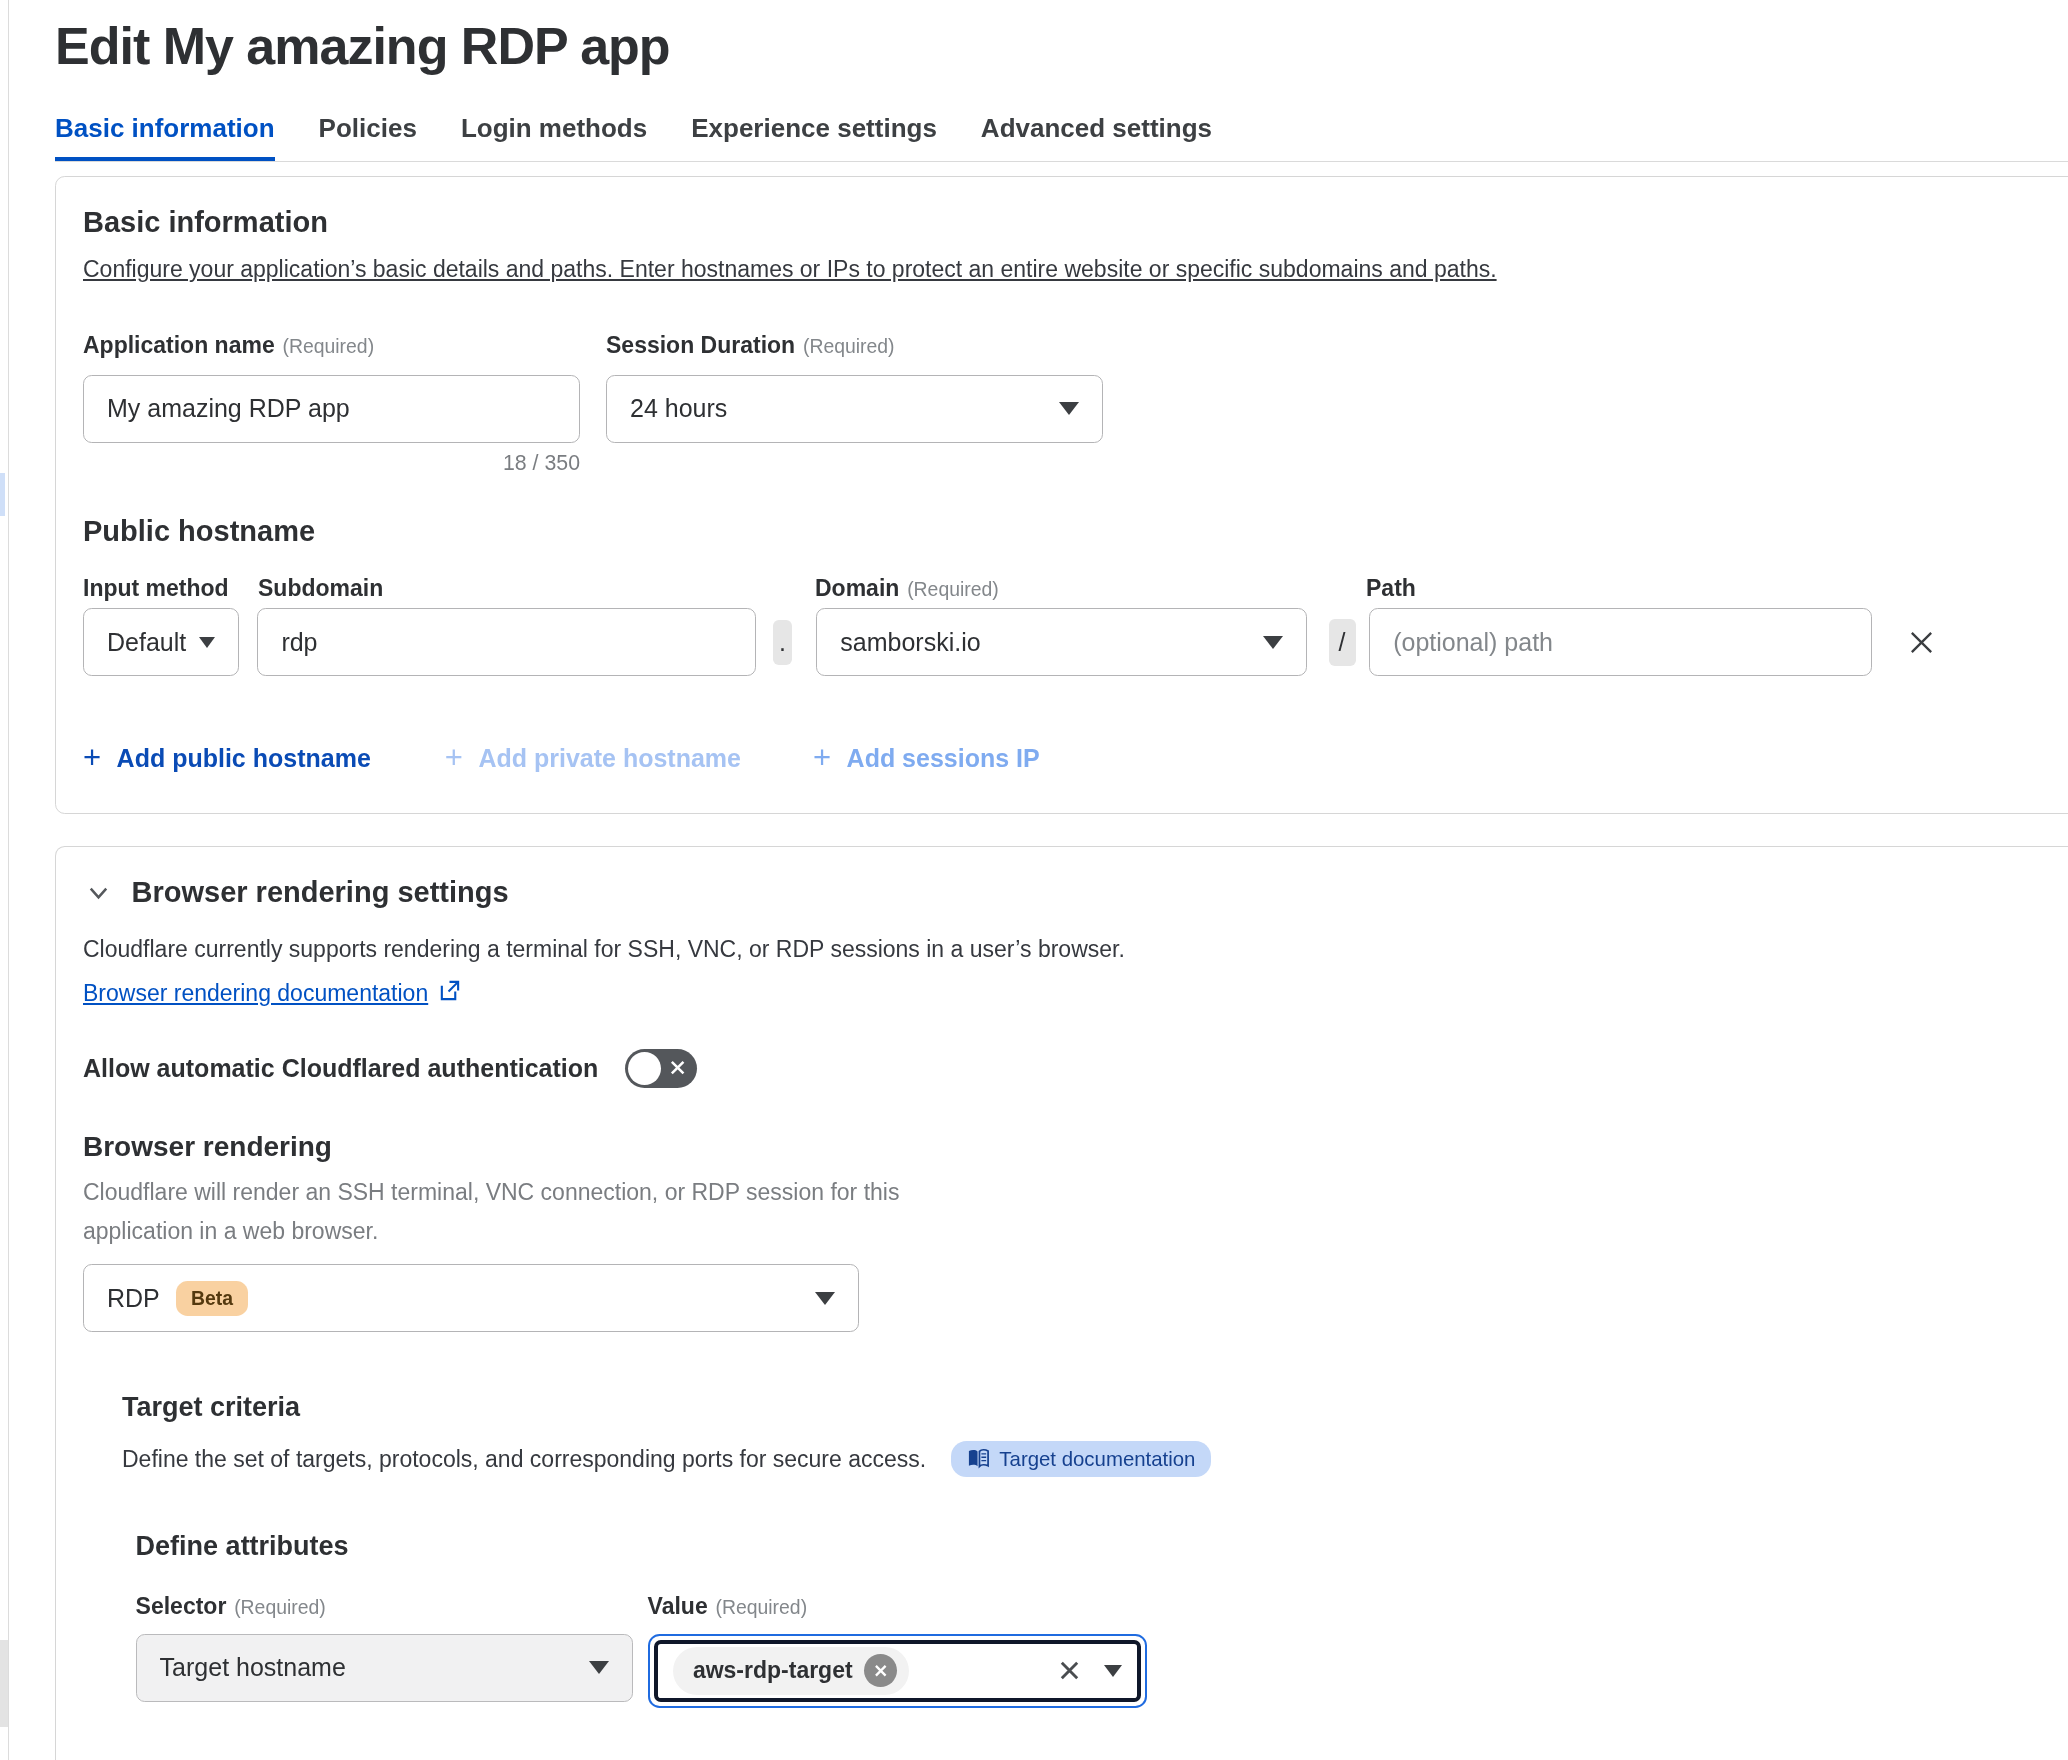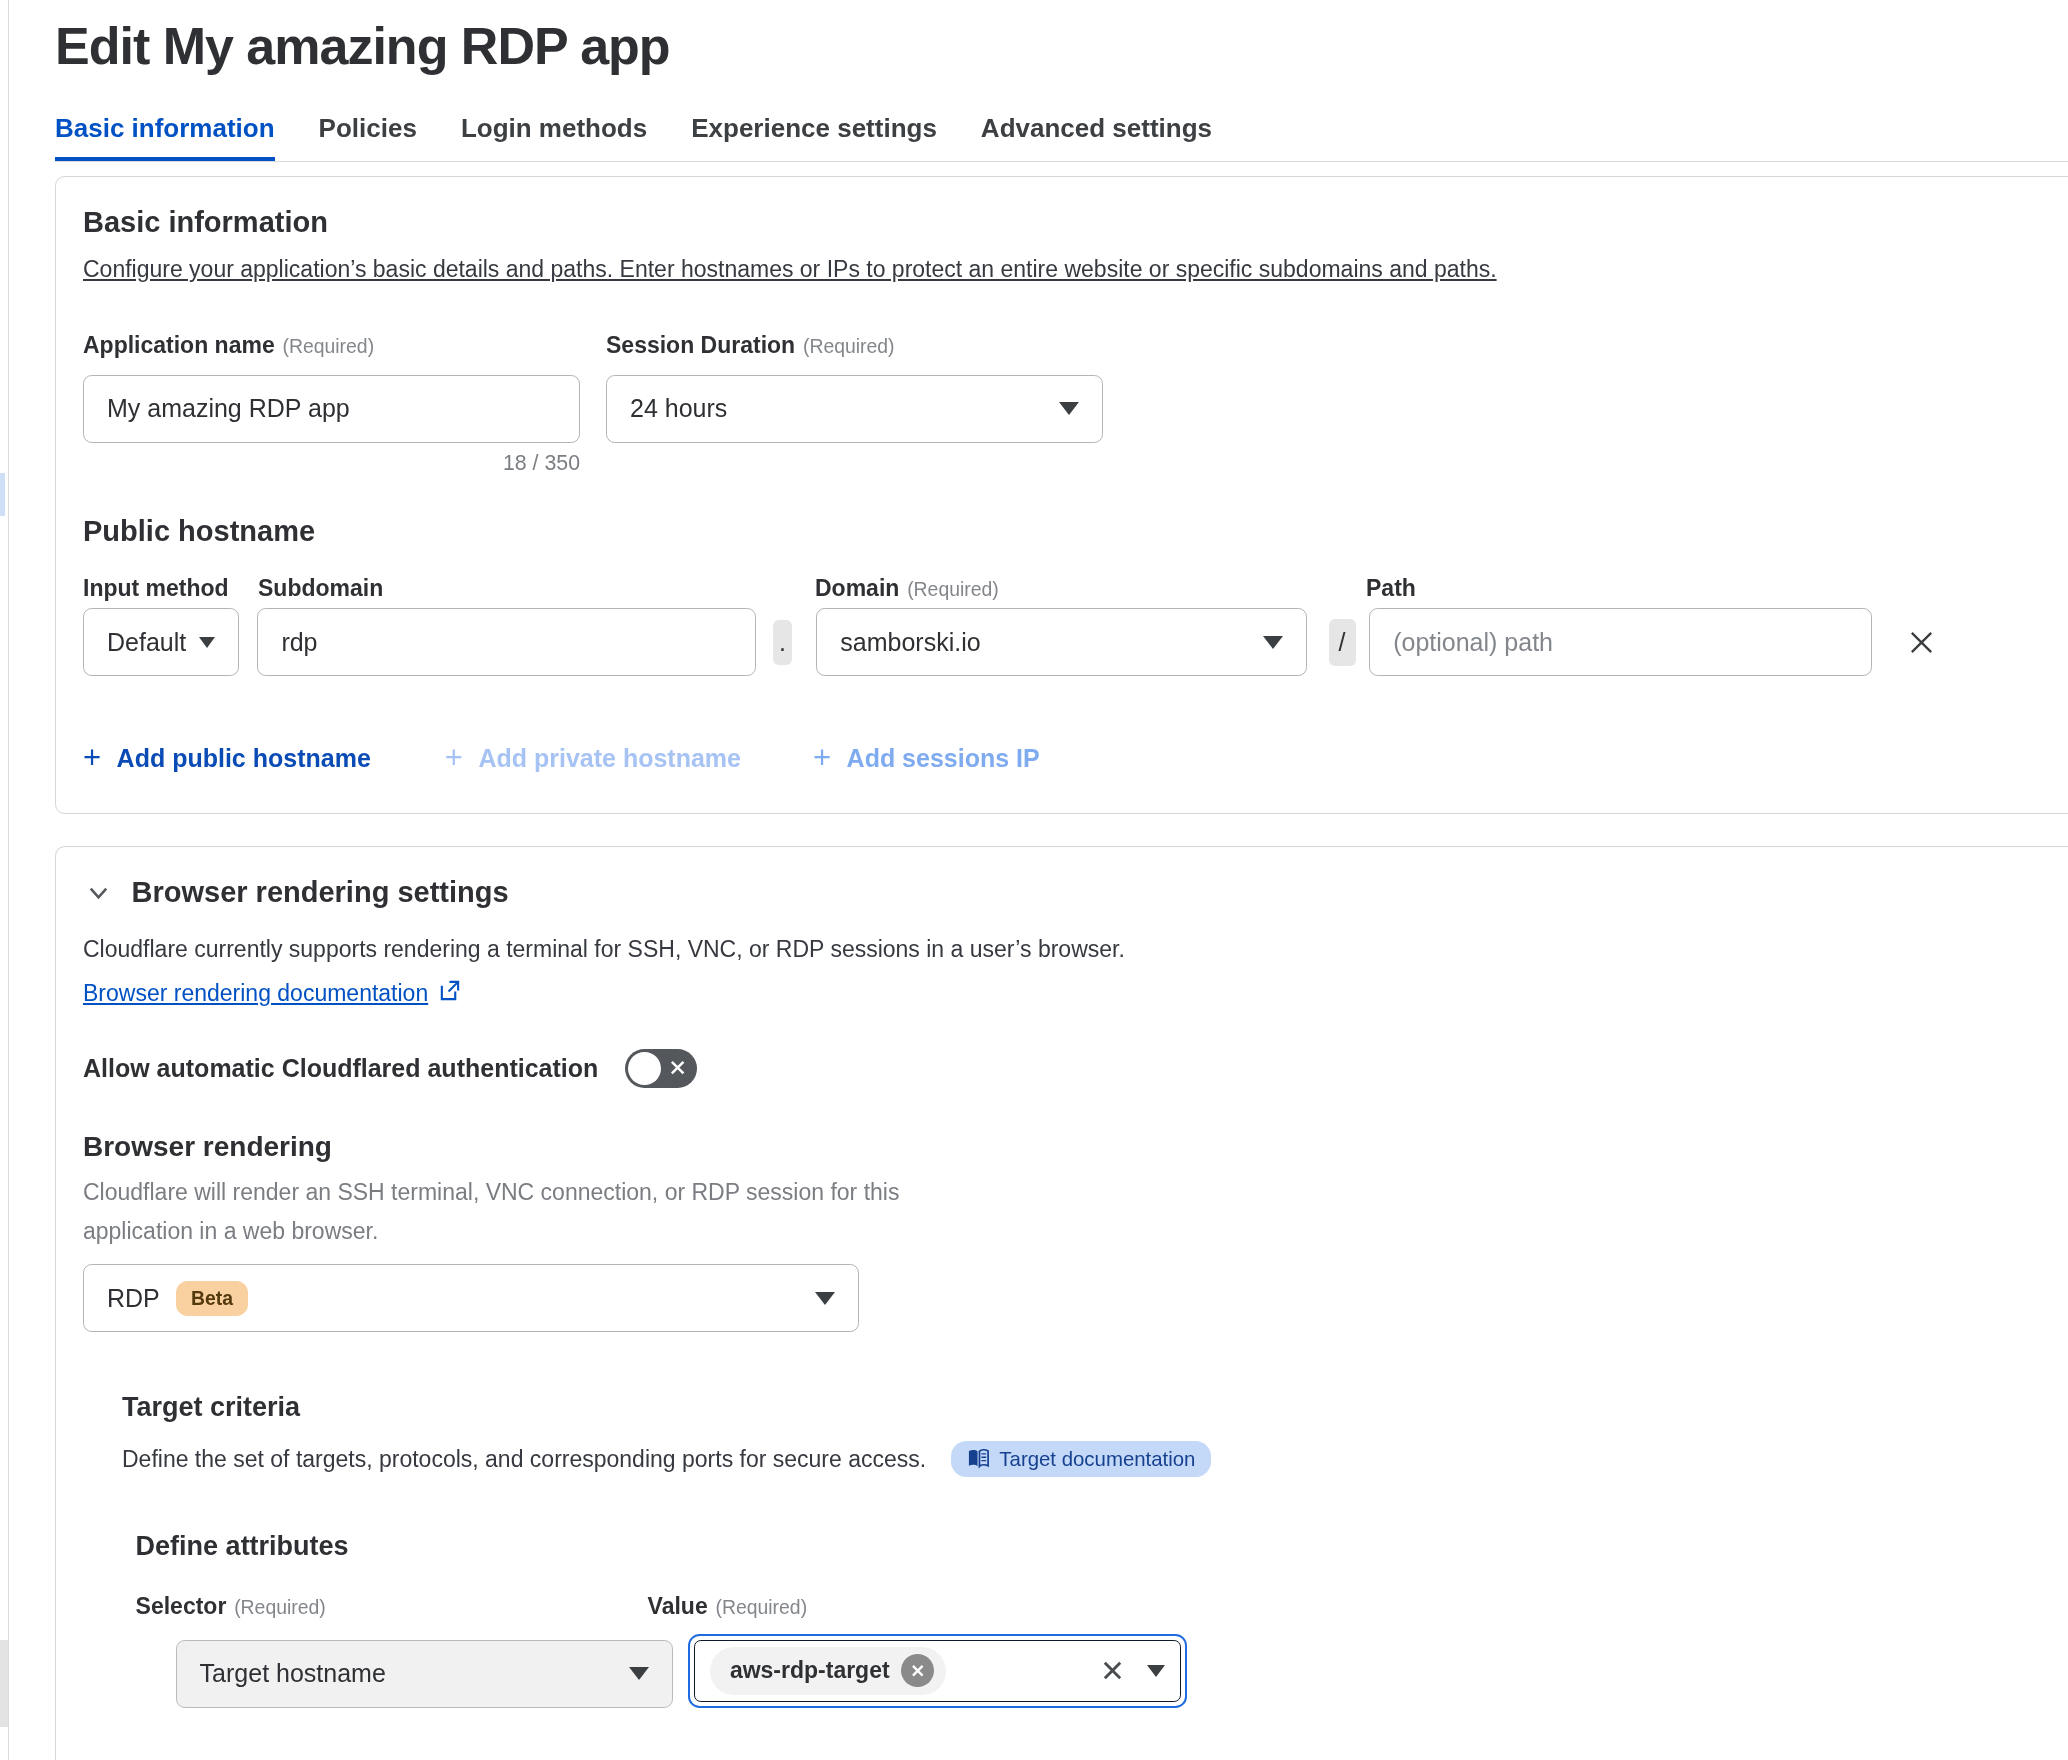--- a/index.html
+++ b/index.html
@@ -76,21 +76,21 @@
   .target-desc-row { display:flex; align-items:flex-end; margin-top:17.5px; }
   .doc-badge { display:inline-flex; align-items:center; background:#c4d8f8; color:#16418f;
     font-size:20.4px; border-radius:15.5px; padding:6.8px 15.5px; margin-left:25px; cursor:pointer; }
   .doc-badge svg { margin-right:9.7px; }
 
   .attrs-block { margin-left:13.6px; margin-top:54px; }
   .selector-select { width:497px; background:#f1f1f2; border-color:#bababc; }
 
   .value-box { width:499px; height:74px; border:2.9px solid #1f6be0; border-radius:11.6px;
     padding:3.9px; display:flex; align-items:center; background:#fff; }
-  .value-inner { flex:1; height:100%; border:1px solid #0f172a; border-radius:6.8px;
+  .value-inner { flex:1; height:100%; border:4px solid #0f172a; border-radius:6.8px;
     display:flex; align-items:center; padding:0 15.5px; justify-content:space-between; }
   .tag-pill { display:flex; align-items:center; background:#f2f2f2; border-radius:25px; padding:7.8px 11.6px 7.8px 19.4px; }
   .tag-text { font-size:23px; font-weight:700; color:#2e3033; }
   .tag-remove { width:33px; height:33px; border-radius:50%; background:#8a8a8a; margin-left:11.6px;
     display:flex; align-items:center; justify-content:center; cursor:pointer; }
   .value-icons { display:flex; align-items:center; }
   .clear-x { margin-right:21.3px; cursor:pointer; display:flex; }
 
   .x-close { align-self:center; margin-left:35px; cursor:pointer; display:flex; }
 </style>
@@ -250,21 +250,21 @@
 
         <div class="row" style="margin-top:31px;">
           <div style="width:512px;">
             <span class="field-label">Selector</span><span class="required">(Required)</span>
           </div>
           <div>
             <span class="field-label">Value</span><span class="required">(Required)</span>
           </div>
         </div>
 
-        <div class="row" style="margin-top:13.6px; align-items:flex-end;margin-left:40px;">
+        <div class="row" style="margin-top:13.6px; align-items:flex-start;">
           <div class="select selector-select">
             <span>Target hostname</span>
             <span class="caret"></span>
           </div>
           <div class="value-box" style="margin-left:15.5px;">
             <div class="value-inner">
               <span class="tag-pill">
                 <span class="tag-text">aws-rdp-target</span>
                 <span class="tag-remove">
                   <svg width="15.5" height="15.5" viewBox="0 0 16 16">

